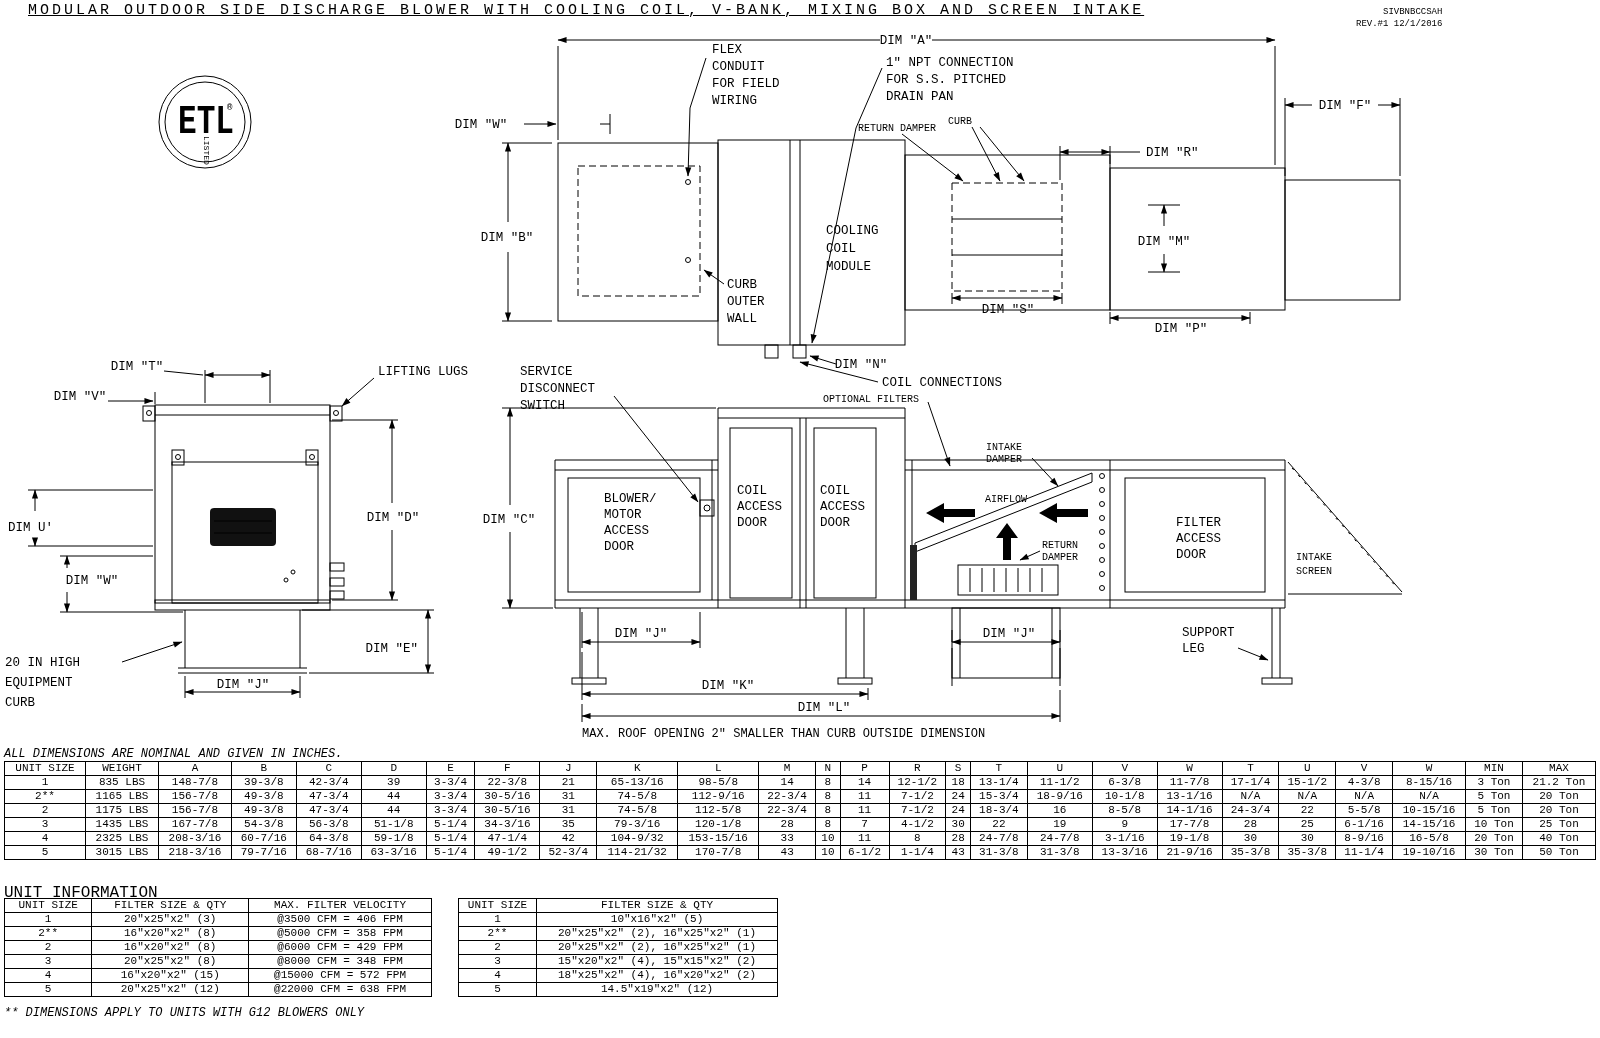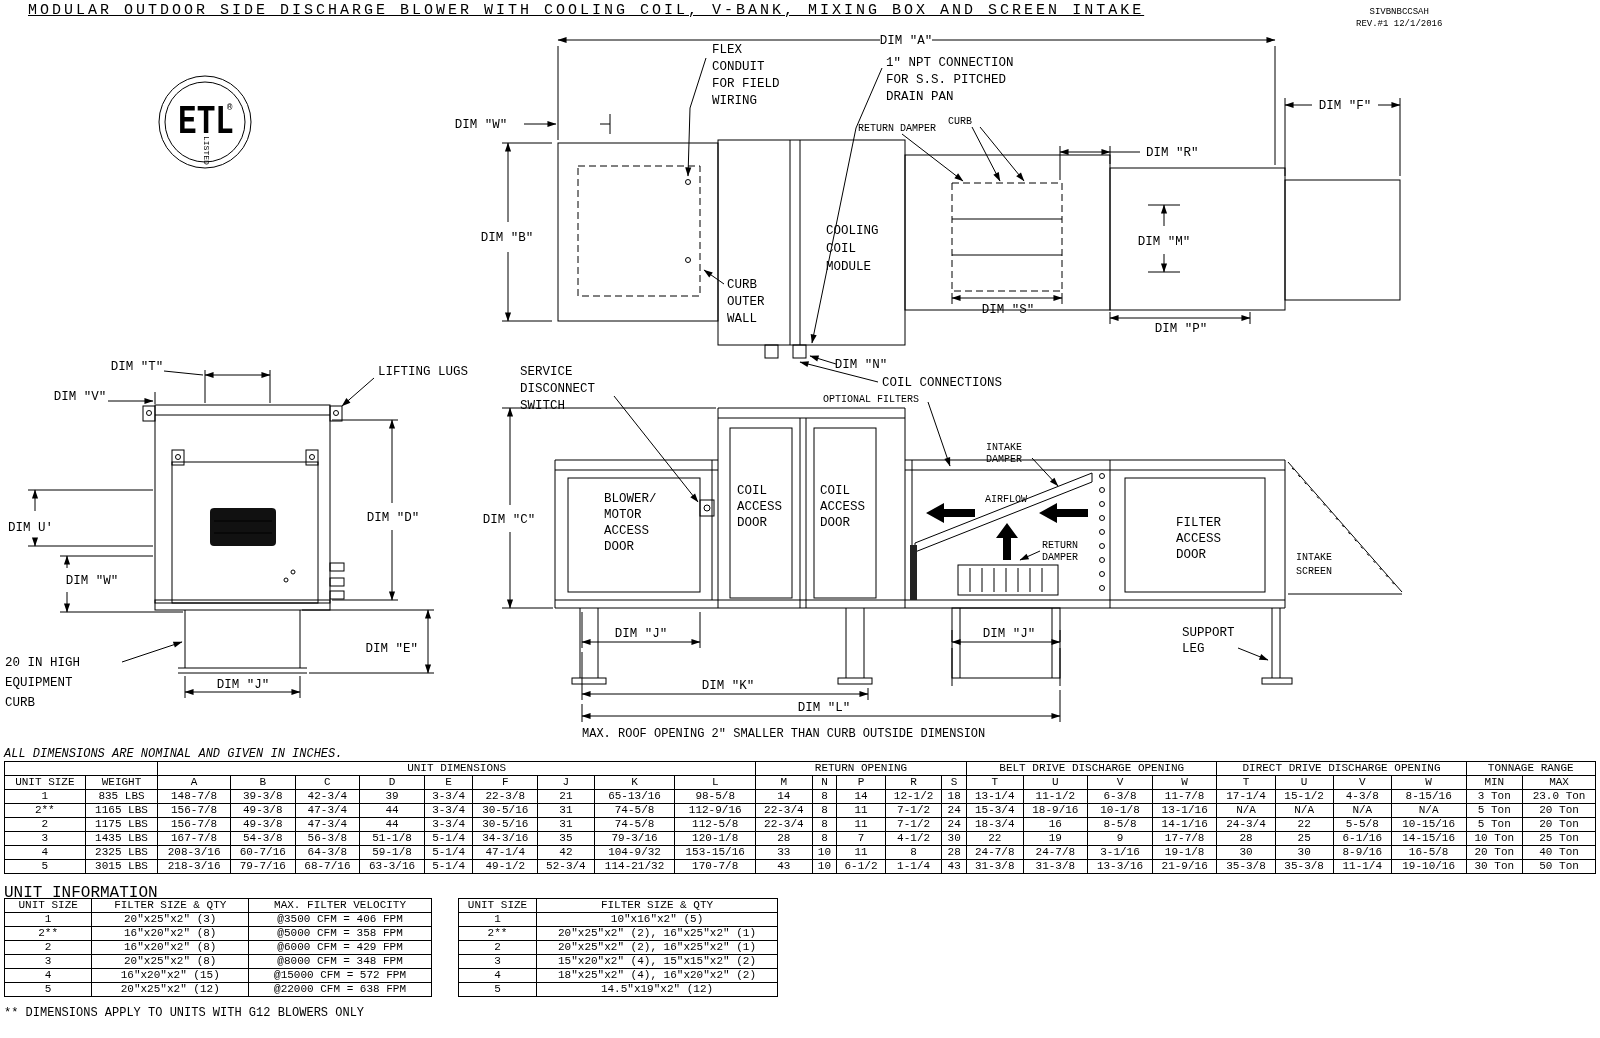--- a/index.html
+++ b/index.html
@@ -1,37 +1,37 @@
 <!DOCTYPE html>
 <html><head>
 <meta charset="utf-8">
 <style>
   * { margin:0; padding:0; box-sizing:border-box; }
   html,body { width:1600px; height:1038px; background:#fff; }
   body { position:relative; font-family:"Liberation Mono","DejaVu Sans Mono",monospace; color:#000; overflow:hidden; }
   .abs { position:absolute; }
   #title { left:28px; top:2px; font-size:15px; letter-spacing:3px; white-space:nowrap;text-decoration:underline; }
-  #docref { left:1356px; top:6px; font-size:9px; line-height:12px; text-align:center; }
+  #docref { left:1356px; top:6px; font-size:9px; line-height:12px; text-align:right; }
   svg { position:absolute; left:0; top:0; }
   svg text { font-family:"Liberation Mono","DejaVu Sans Mono",monospace; fill:#000; }
   svg line, svg polyline, svg path.st, svg rect.st, svg circle.st, svg polygon.st { stroke:#000; fill:none; stroke-width:1; }
   .dash { stroke-dasharray:7 4; }
   .lbl { font-size:12.5px; }
   .sm  { font-size:10px; }
   .dimtxt { font-size:12.5px; }
   table { border-collapse:collapse; background:#fff; }
   th,td { border:1px solid #000; font-size:11px; font-weight:normal; text-align:center; padding:0 3px; line-height:13px; white-space:nowrap; font-family:"Liberation Mono","DejaVu Sans Mono",monospace; }
   #main-table { position:absolute; left:4px; top:761px; width:1592px; }
   #unit-info-table { position:absolute; left:4px; top:898px; width:428px; }
   #mixing-table { position:absolute; left:458px; top:898px; width:320px; }
   .tbl-title { position:absolute; font-size:16px; white-space:nowrap; }
   #unit-info-title { left:4px; top:884px; }
   #mixing-title { left:480px; top:932px; width:300px; text-align:center; }
   #nominal-note { left:4px; top:747px; font-size:12px;font-style:italic; }
-  #footnote { left:4px; top:1006px; font-size:12px; }
+  #footnote { left:4px; top:1006px; font-size:12px;font-style:italic; }
 </style>
 </head>
 <body>
 
 <div id="title" class="abs">MODULAR OUTDOOR SIDE DISCHARGE BLOWER WITH COOLING COIL, V-BANK, MIXING BOX AND SCREEN INTAKE</div>
 <div id="docref" class="abs">
   <div>SIVBNBCCSAH</div>
   <div>REV.#1 12/1/2016</div>
 </div>
 
@@ -394,28 +394,20 @@
     <text class="dimtxt" x="824" y="711" text-anchor="middle">DIM "L"</text>
 
     <text x="582" y="737" font-size="12">MAX. ROOF OPENING 2" SMALLER THAN CURB OUTSIDE DIMENSION</text>
   </g>
 </svg>
 
 <div id="nominal-note" class="abs">ALL DIMENSIONS ARE NOMINAL AND GIVEN IN INCHES.</div>
 
 <table id="main-table">
   <thead>
-      <tr>
-        <th colspan="2"></th>
-        <th colspan="9">UNIT DIMENSIONS</th>
-        <th colspan="5">RETURN OPENING</th>
-        <th colspan="4">BELT DRIVE DISCHARGE OPENING</th>
-        <th colspan="4">DIRECT DRIVE DISCHARGE OPENING</th>
-        <th colspan="2">TONNAGE RANGE</th>
-      </tr>
       <tr>
         <th>UNIT SIZE</th>
         <th>WEIGHT</th>
         <th>A</th>
         <th>B</th>
         <th>C</th>
         <th>D</th>
         <th>E</th>
         <th>F</th>
         <th>J</th>
@@ -458,21 +450,21 @@
         <td>18</td>
         <td>13-1/4</td>
         <td>11-1/2</td>
         <td>6-3/8</td>
         <td>11-7/8</td>
         <td>17-1/4</td>
         <td>15-1/2</td>
         <td>4-3/8</td>
         <td>8-15/16</td>
         <td>3 Ton</td>
-        <td>23.0 Ton</td>
+        <td>21.2 Ton</td>
       </tr>
       <tr>
         <td>2**</td>
         <td>1165 LBS</td>
         <td>156-7/8</td>
         <td>49-3/8</td>
         <td>47-3/4</td>
         <td>44</td>
         <td>3-3/4</td>
         <td>30-5/16</td>

